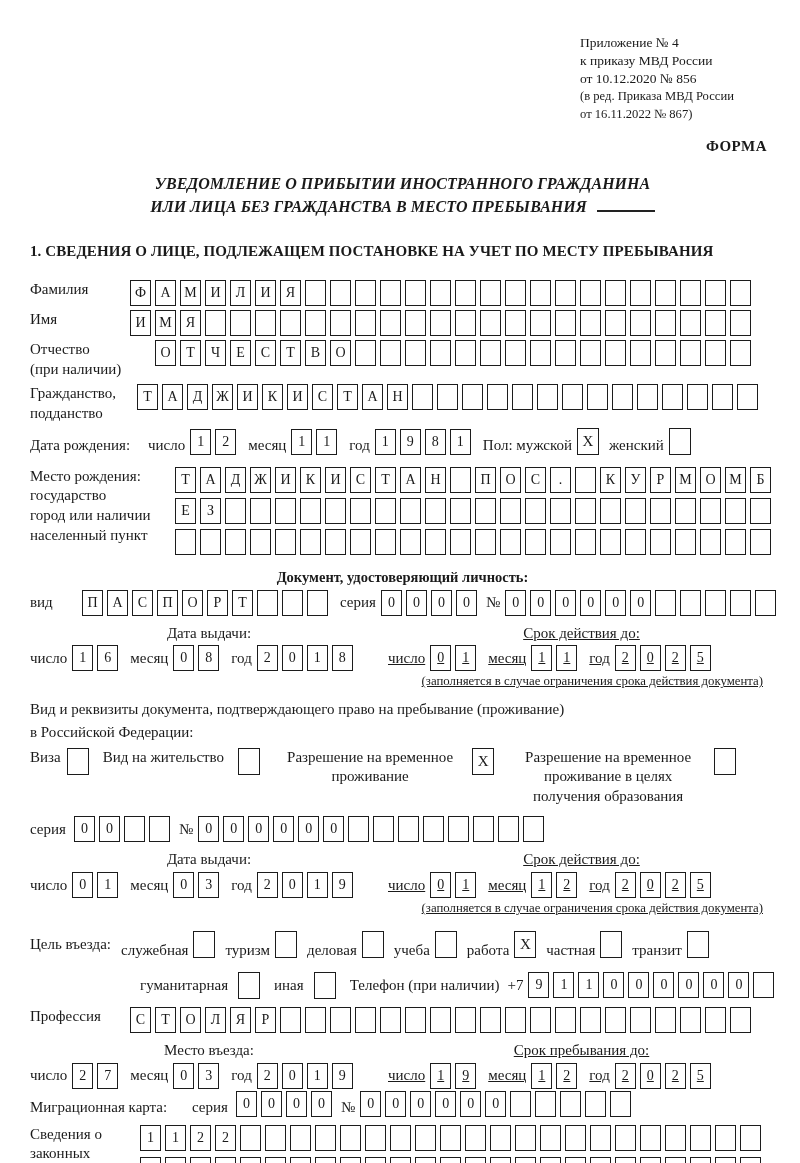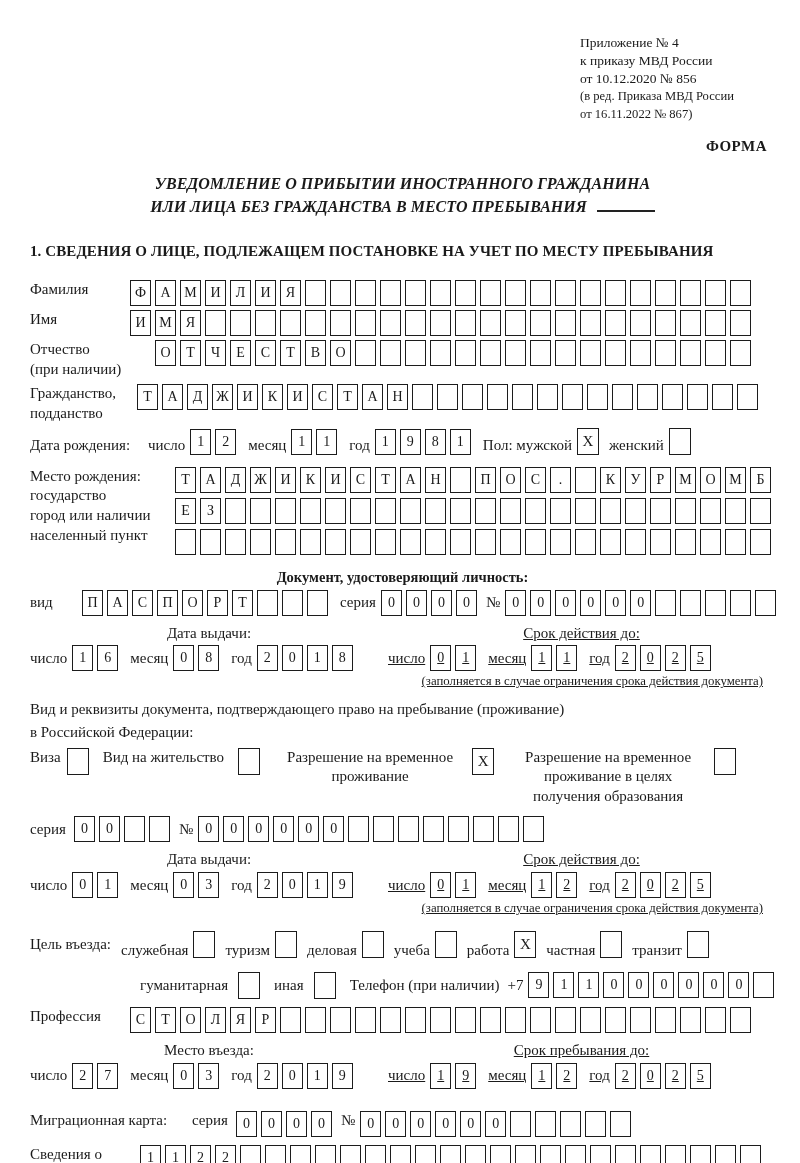--- a/index.html
+++ b/index.html
@@ -605,21 +605,21 @@
       <span class="cellrow">
           <span class="cell">2</span>
           <span class="cell">0</span>
           <span class="cell">2</span>
           <span class="cell">5</span>
         </span>
     </div>
   </div>
 </div>
 
-<div class="row inline-grp" style="margin-top:22px;align-items:flex-start;">
+<div class="row inline-grp" style="margin-top:2px;align-items:flex-end;">
   <span class="label" style="width:162px;">Миграционная карта:</span>
   <span class="mr8">серия</span>
   <span class="cellrow mr5">
       <span class="cell">0</span>
       <span class="cell">0</span>
       <span class="cell">0</span>
       <span class="cell">0</span>
     </span>
   <span class="mr5">№</span>
   <span class="cellrow">

